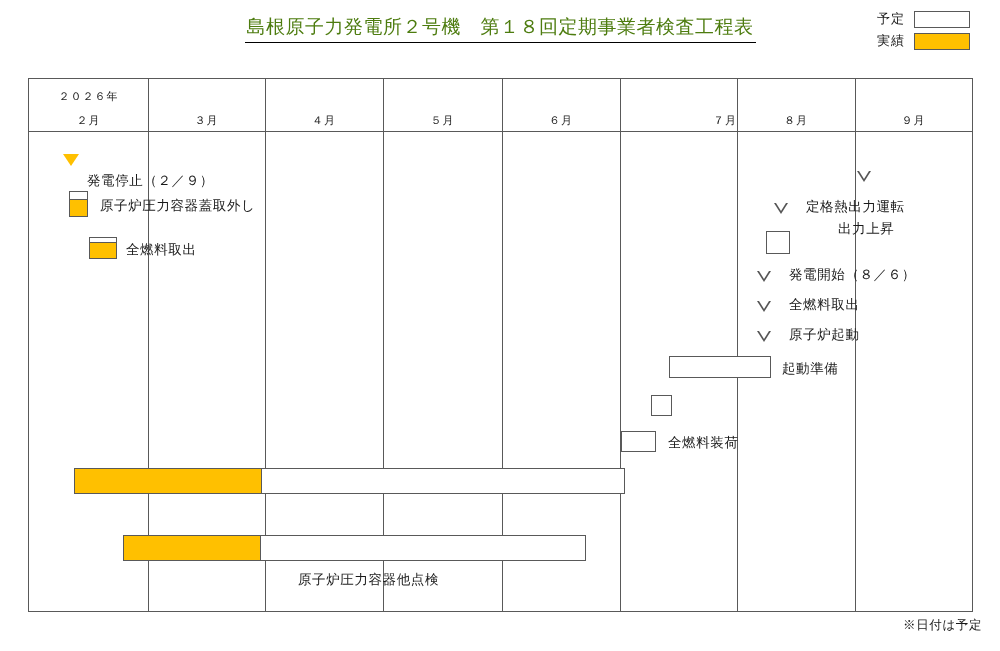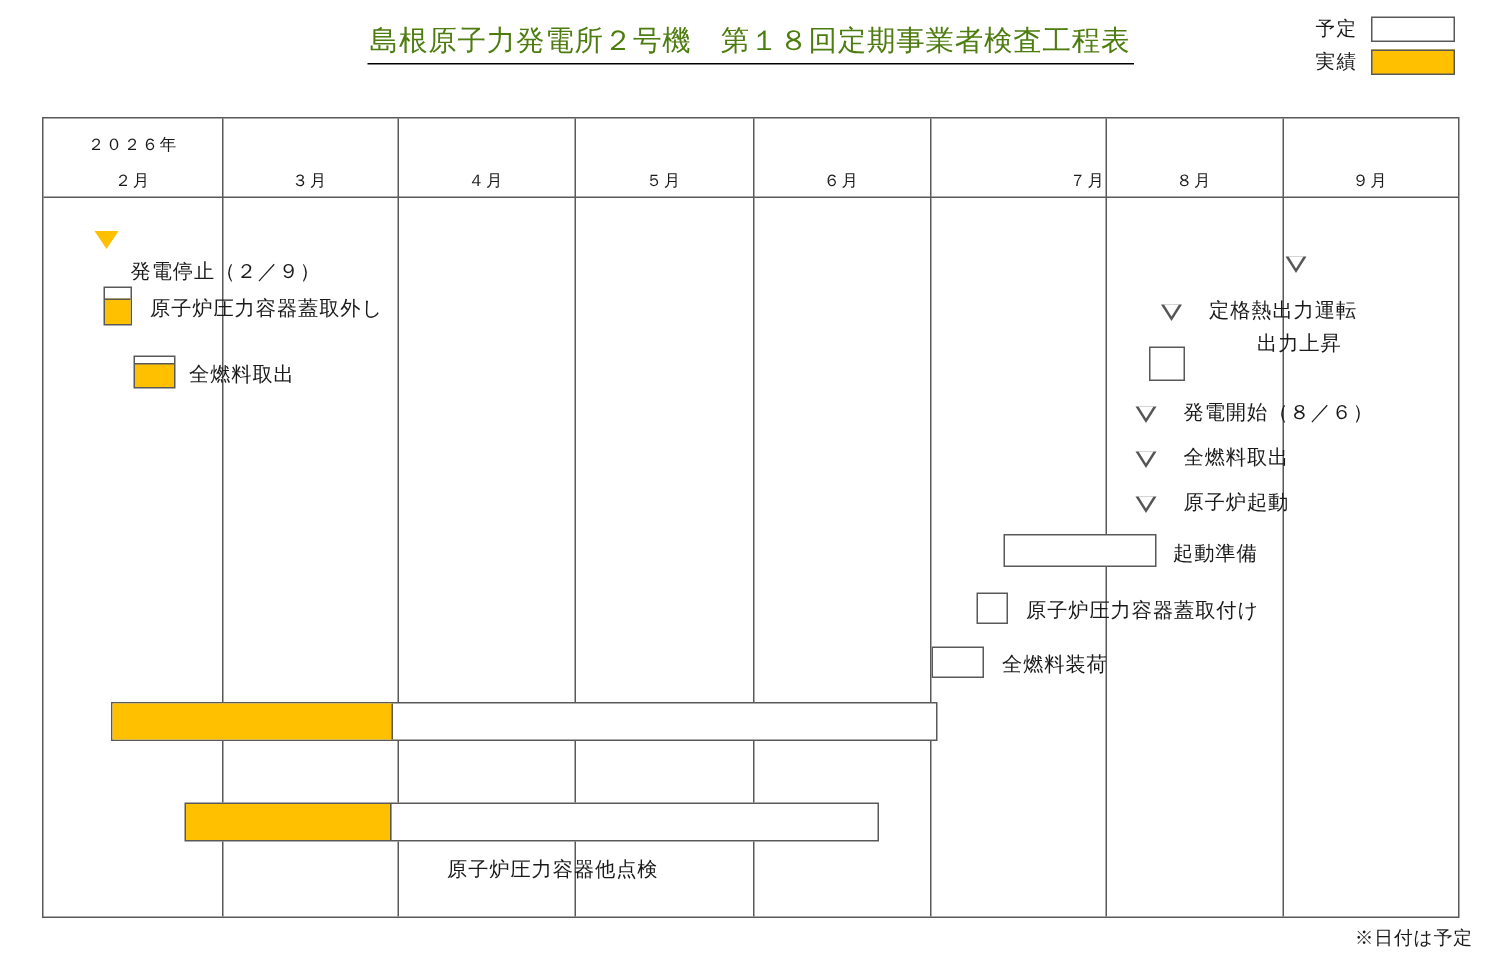--- a/index.html
+++ b/index.html
@@ -185,21 +185,20 @@
     <div class="tri-outline" style="left:728px;top:222px;"></div>
     <div class="lbl" style="left:760px;top:217px;">全燃料取出</div>
 
     <div class="tri-outline" style="left:728px;top:252px;"></div>
     <div class="lbl" style="left:760px;top:247px;">原子炉起動</div>
 
     <div class="bar" style="left:640px;top:277px;width:102px;height:22px;"></div>
     <div class="lbl" style="left:753px;top:281px;">起動準備</div>
 
     <div class="bar" style="left:622px;top:316px;width:21px;height:21px;"></div>
-    <div class="lbl" style="left:655px;top:319px;">原子炉圧力容器蓋取付け</div>
 
     <div class="bar" style="left:592px;top:352px;width:35px;height:21px;"></div>
     <div class="lbl" style="left:639px;top:355px;">全燃料装荷</div>
 
     <div class="bar" style="left:45px;top:389px;width:551px;height:26px;">
       <div class="fill" style="width:187px;"></div>
     </div>
 
     <div class="bar" style="left:94px;top:456px;width:463px;height:26px;">
       <div class="fill" style="width:137px;"></div>

